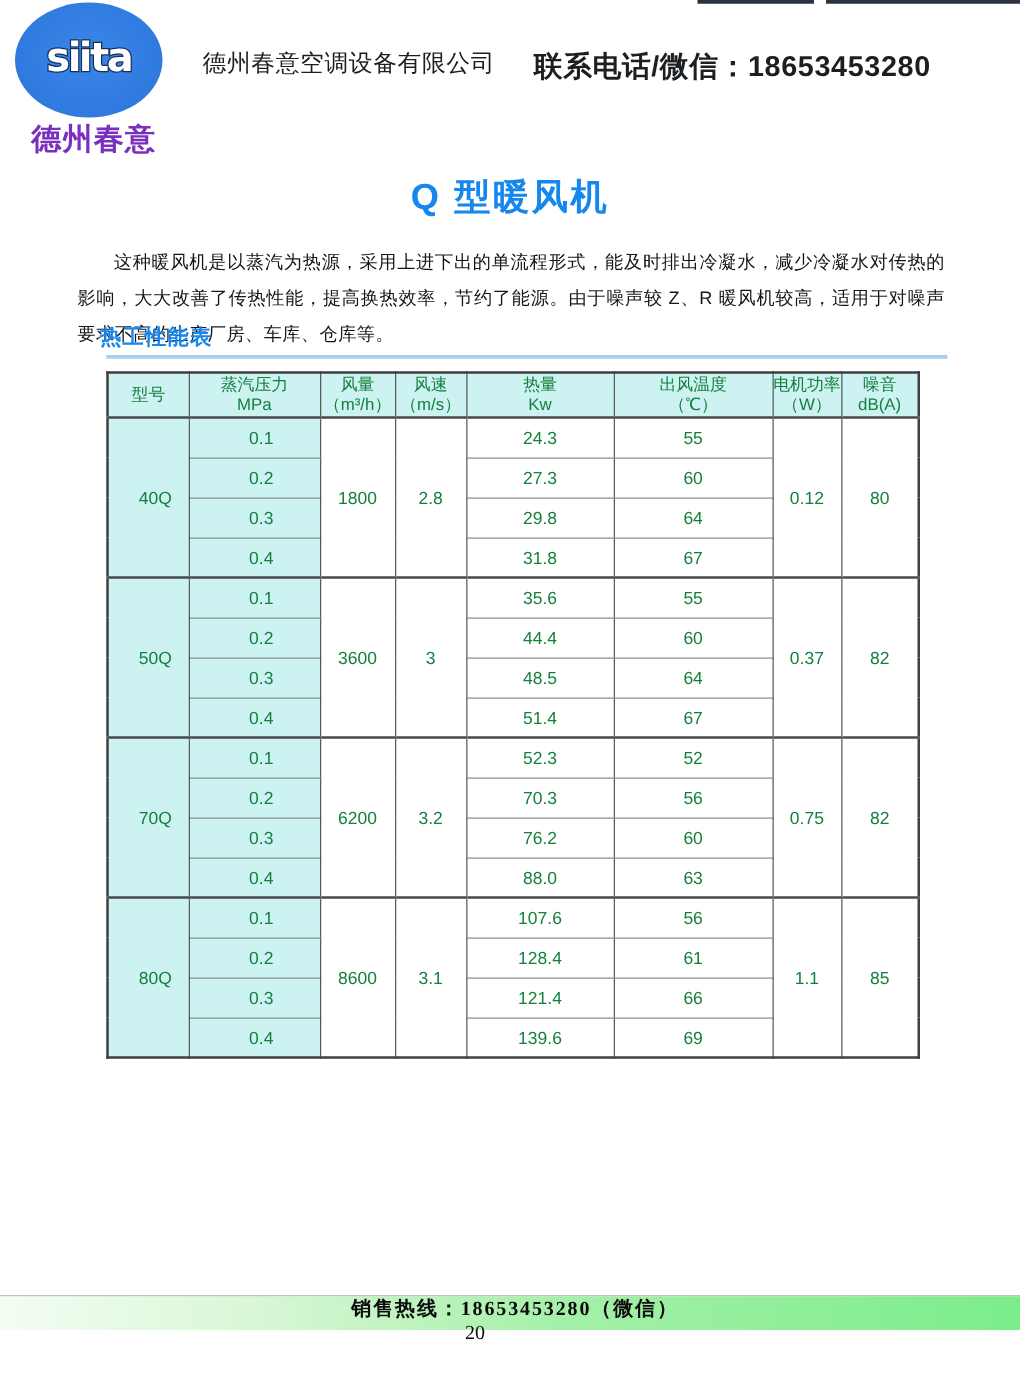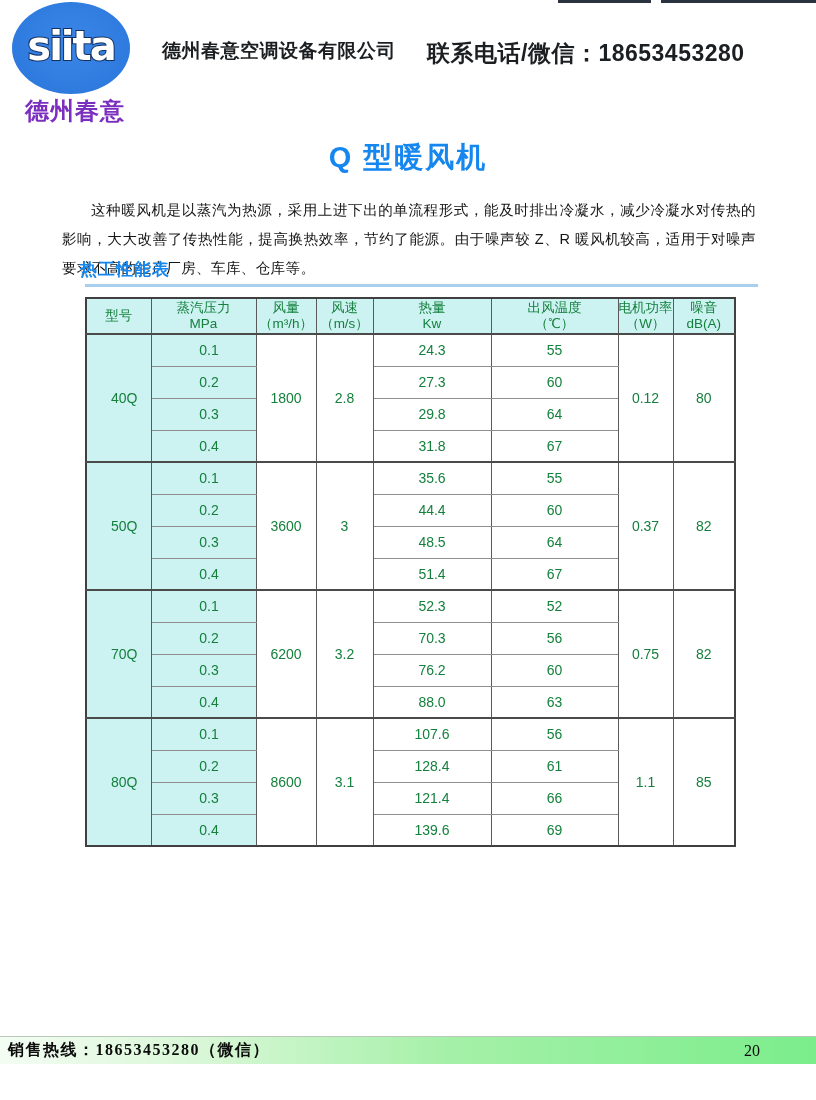--- a/index.html
+++ b/index.html
@@ -18,33 +18,33 @@
   }
   
   .logo-block { position: absolute; top: 2px; left: 12px; width: 126px; }
   .logo-ellipse {
     width: 118px; height: 92px; border-radius: 50%;
     background: radial-gradient(ellipse at 50% 45%, #3a86e8 0%, #2e7ade 70%, #2a6fd0 100%);
     display: flex; align-items: center; justify-content: center;
   }
   .logo-word {
     font-family: "DejaVu Sans", sans-serif;
-    font-weight: bold; font-size: 40px; letter-spacing: -2px;
+    font-weight: bold; font-size: 32px; letter-spacing: -2px;
     color: #ffffff; -webkit-text-stroke: 2px #14305e;
     paint-order: stroke fill;
     transform: translateY(-2px);
   }
   .logo-sub {
     margin-top: 1px; text-align: center;
     font-size: 24px; font-weight: bold; color: #7b2fbe;
     letter-spacing: 1px; white-space: nowrap;
   }
   .company-name {
     position: absolute; top: 38px; left: 162px;
-    font-size: 19px; font-weight: bold; color: #1c1f22; letter-spacing: 0.5px;
+    font-size: 19px; font-weight: normal; color: #1c1f22; letter-spacing: 0.5px;
     white-space: nowrap;
   }
   .contact-line {
     position: absolute; top: 38px; left: 427px;
     font-size: 23px; font-weight: bold; color: #1c1f22; letter-spacing: 0.5px;
     white-space: nowrap;
   }
   
   .doc-title {
     position: absolute; top: 138px; left: 0; width: 100%;
@@ -85,21 +85,21 @@
     border-bottom: 2px solid #4a4a4a;
   }
   table.spec tbody td { height: 32px; background: #ffffff; }
   table.spec td.cyan { background: #cdf2f2; padding-left: 11px; }
   table.spec tr.group-start td { border-top: 2px solid #4a4a4a; }
   
   .footer-bar {
     position: absolute; top: 1036px; left: 0; width: 816px; height: 28px;
     background: linear-gradient(90deg, #f4fdf3 0%, #d8f7d6 25%, #a5f0a8 55%, #7bed8b 100%);
     border-top: 1px solid #b9c9b9;
-    display: flex; align-items: center; justify-content: space-between;
+    display: flex; align-items: center; justify-content: space-between; flex-direction: column;
   }
   .footer-hotline {
     padding-left: 8px;
     font-family: "Liberation Serif", serif;
     font-size: 16px; font-weight: bold; color: #0c0c0c; letter-spacing: 1.5px;
     white-space: nowrap;
   }
   .footer-page {
     padding-right: 56px;
     font-family: "Liberation Serif", serif;

